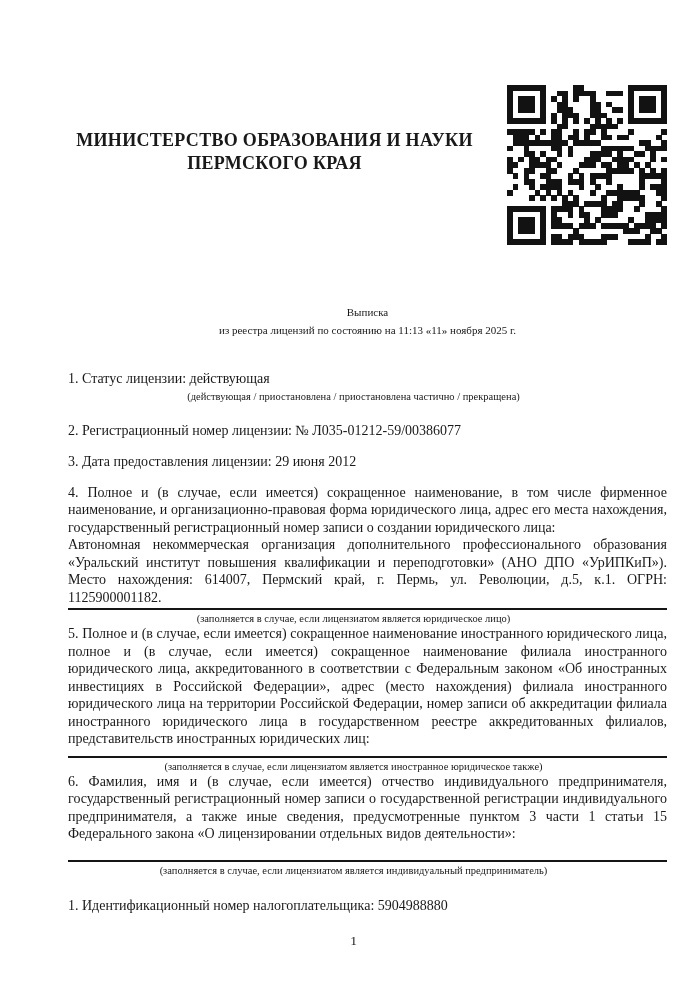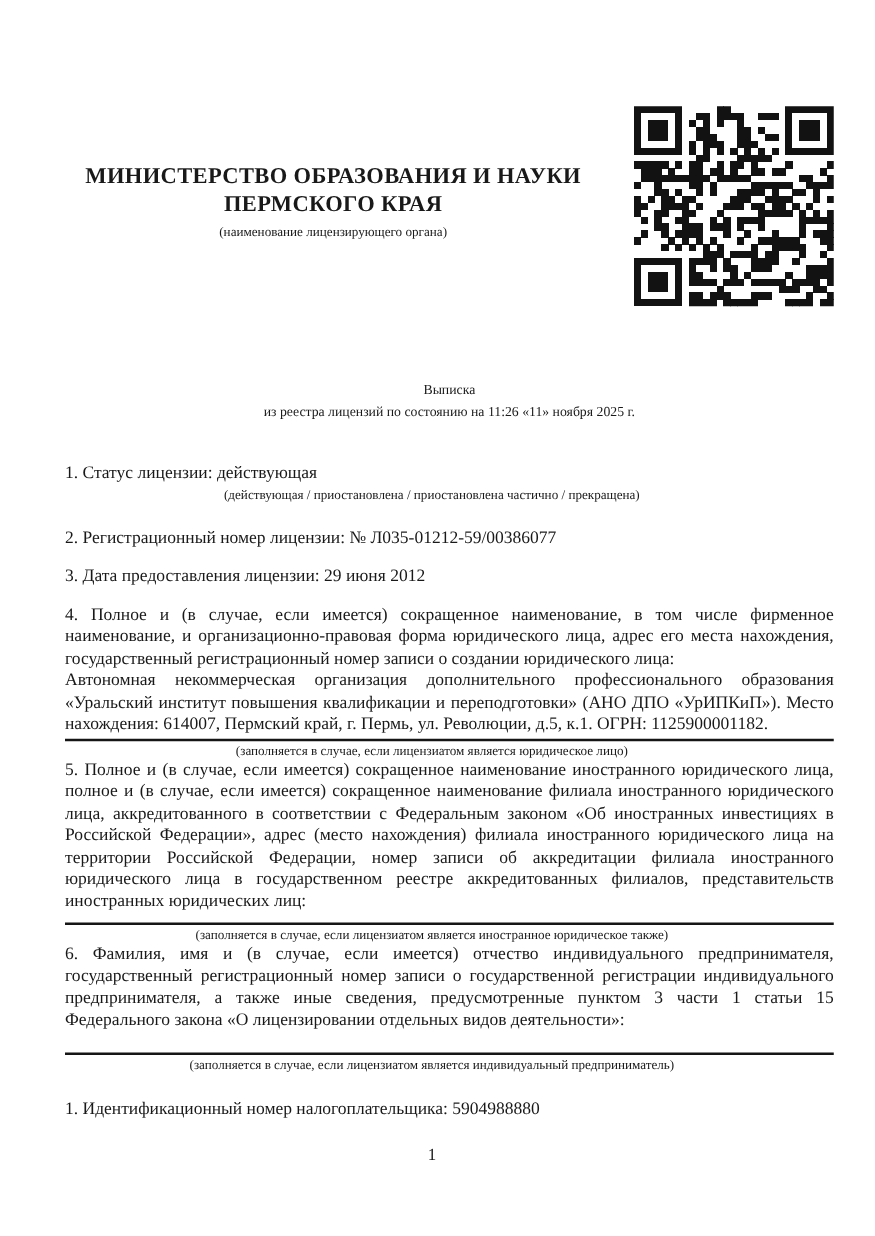--- a/index.html
+++ b/index.html
@@ -7,21 +7,21 @@
     position: relative;
     width: 700px;
     height: 989px;
     background: #ffffff;
     color: #191919;
     font-family: "Liberation Serif", "DejaVu Serif", serif;
     overflow: hidden;
     box-sizing: border-box;
   }
   .content {
-    padding: 0 33px 0 52px;
+    padding: 0 33px 0 68px;
   }
   
   .header {
     display: flex;
     align-items: flex-start;
     padding-top: 85px;
   }
   .header-titleblock {
     flex: 1;
     text-align: center;
@@ -92,21 +92,20 @@
 
 <div class="page">
   <div class="content">
 
     <div class="header">
       <div class="header-titleblock">
         <div class="ministry-name">
           <div>МИНИСТЕРСТВО ОБРАЗОВАНИЯ И НАУКИ</div>
           <div>ПЕРМСКОГО КРАЯ</div>
         </div>
-        <div class="org-caption">(наименование лицензирующего органа)</div>
       </div>
       <div class="qr-box"><svg width="160" height="160" viewBox="0 0 160 160" fill="#121212" shape-rendering="crispEdges">
             <rect x="66.21" y="0.00" width="5.77" height="5.77"></rect>
             <rect x="71.72" y="0.00" width="5.77" height="5.77"></rect>
             <rect x="49.66" y="5.52" width="5.77" height="5.77"></rect>
             <rect x="55.17" y="5.52" width="5.77" height="5.77"></rect>
             <rect x="66.21" y="5.52" width="5.77" height="5.77"></rect>
             <rect x="71.72" y="5.52" width="5.77" height="5.77"></rect>
             <rect x="77.24" y="5.52" width="5.77" height="5.77"></rect>
             <rect x="82.76" y="5.52" width="5.77" height="5.77"></rect>
@@ -432,21 +431,21 @@
             <rect fill="#fff" x="126.90" y="5.52" width="27.59" height="27.59"></rect>
             <rect x="132.41" y="11.03" width="16.55" height="16.55"></rect>
             <rect x="0.00" y="121.38" width="38.62" height="38.62"></rect>
             <rect fill="#fff" x="5.52" y="126.90" width="27.59" height="27.59"></rect>
             <rect x="11.03" y="132.41" width="16.55" height="16.55"></rect>
           </svg></div>
     </div>
 
     <div class="doc-title">
       <div>Выписка</div>
-      <div>из реестра лицензий по состоянию на 11:26 «11» ноября 2025 г.</div>
+      <div>из реестра лицензий по состоянию на 11:13 «11» ноября 2025 г.</div>
     </div>
 
     <div class="para single-line item1">1. Статус лицензии: действующая</div>
     <div class="clause-note">(действующая / приостановлена / приостановлена частично / прекращена)</div>
 
     <div class="para single-line item2">2. Регистрационный номер лицензии: № Л035-01212-59/00386077</div>
 
     <div class="para single-line item3">3. Дата предоставления лицензии: 29 июня 2012</div>
 
     <div class="item4">

